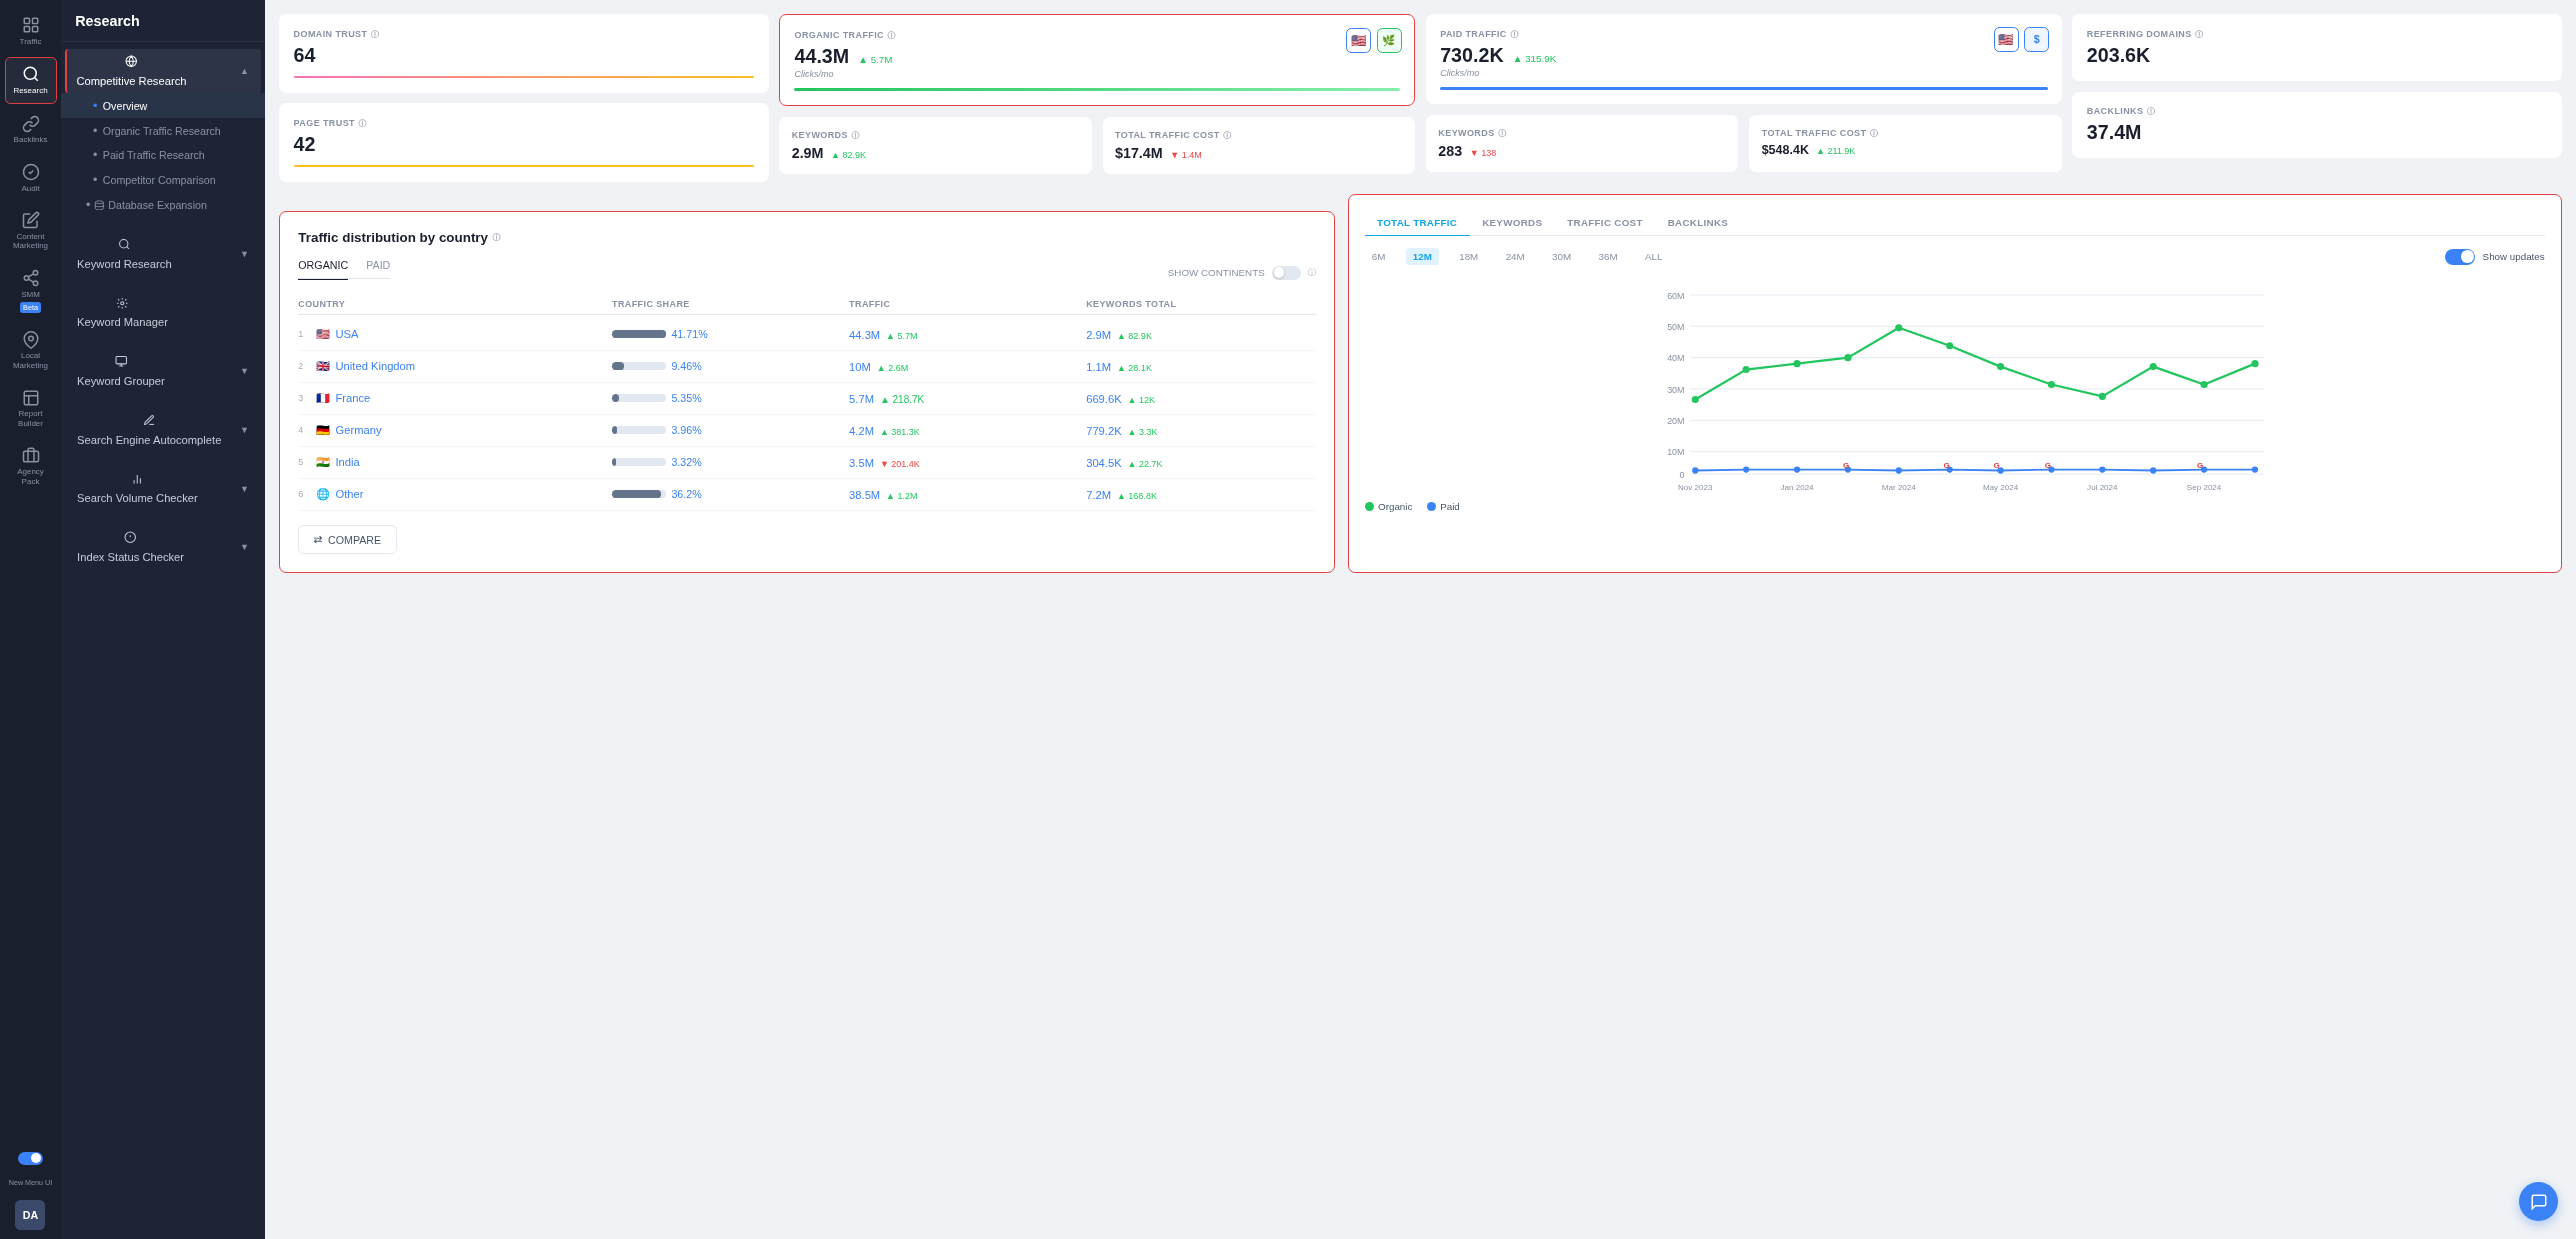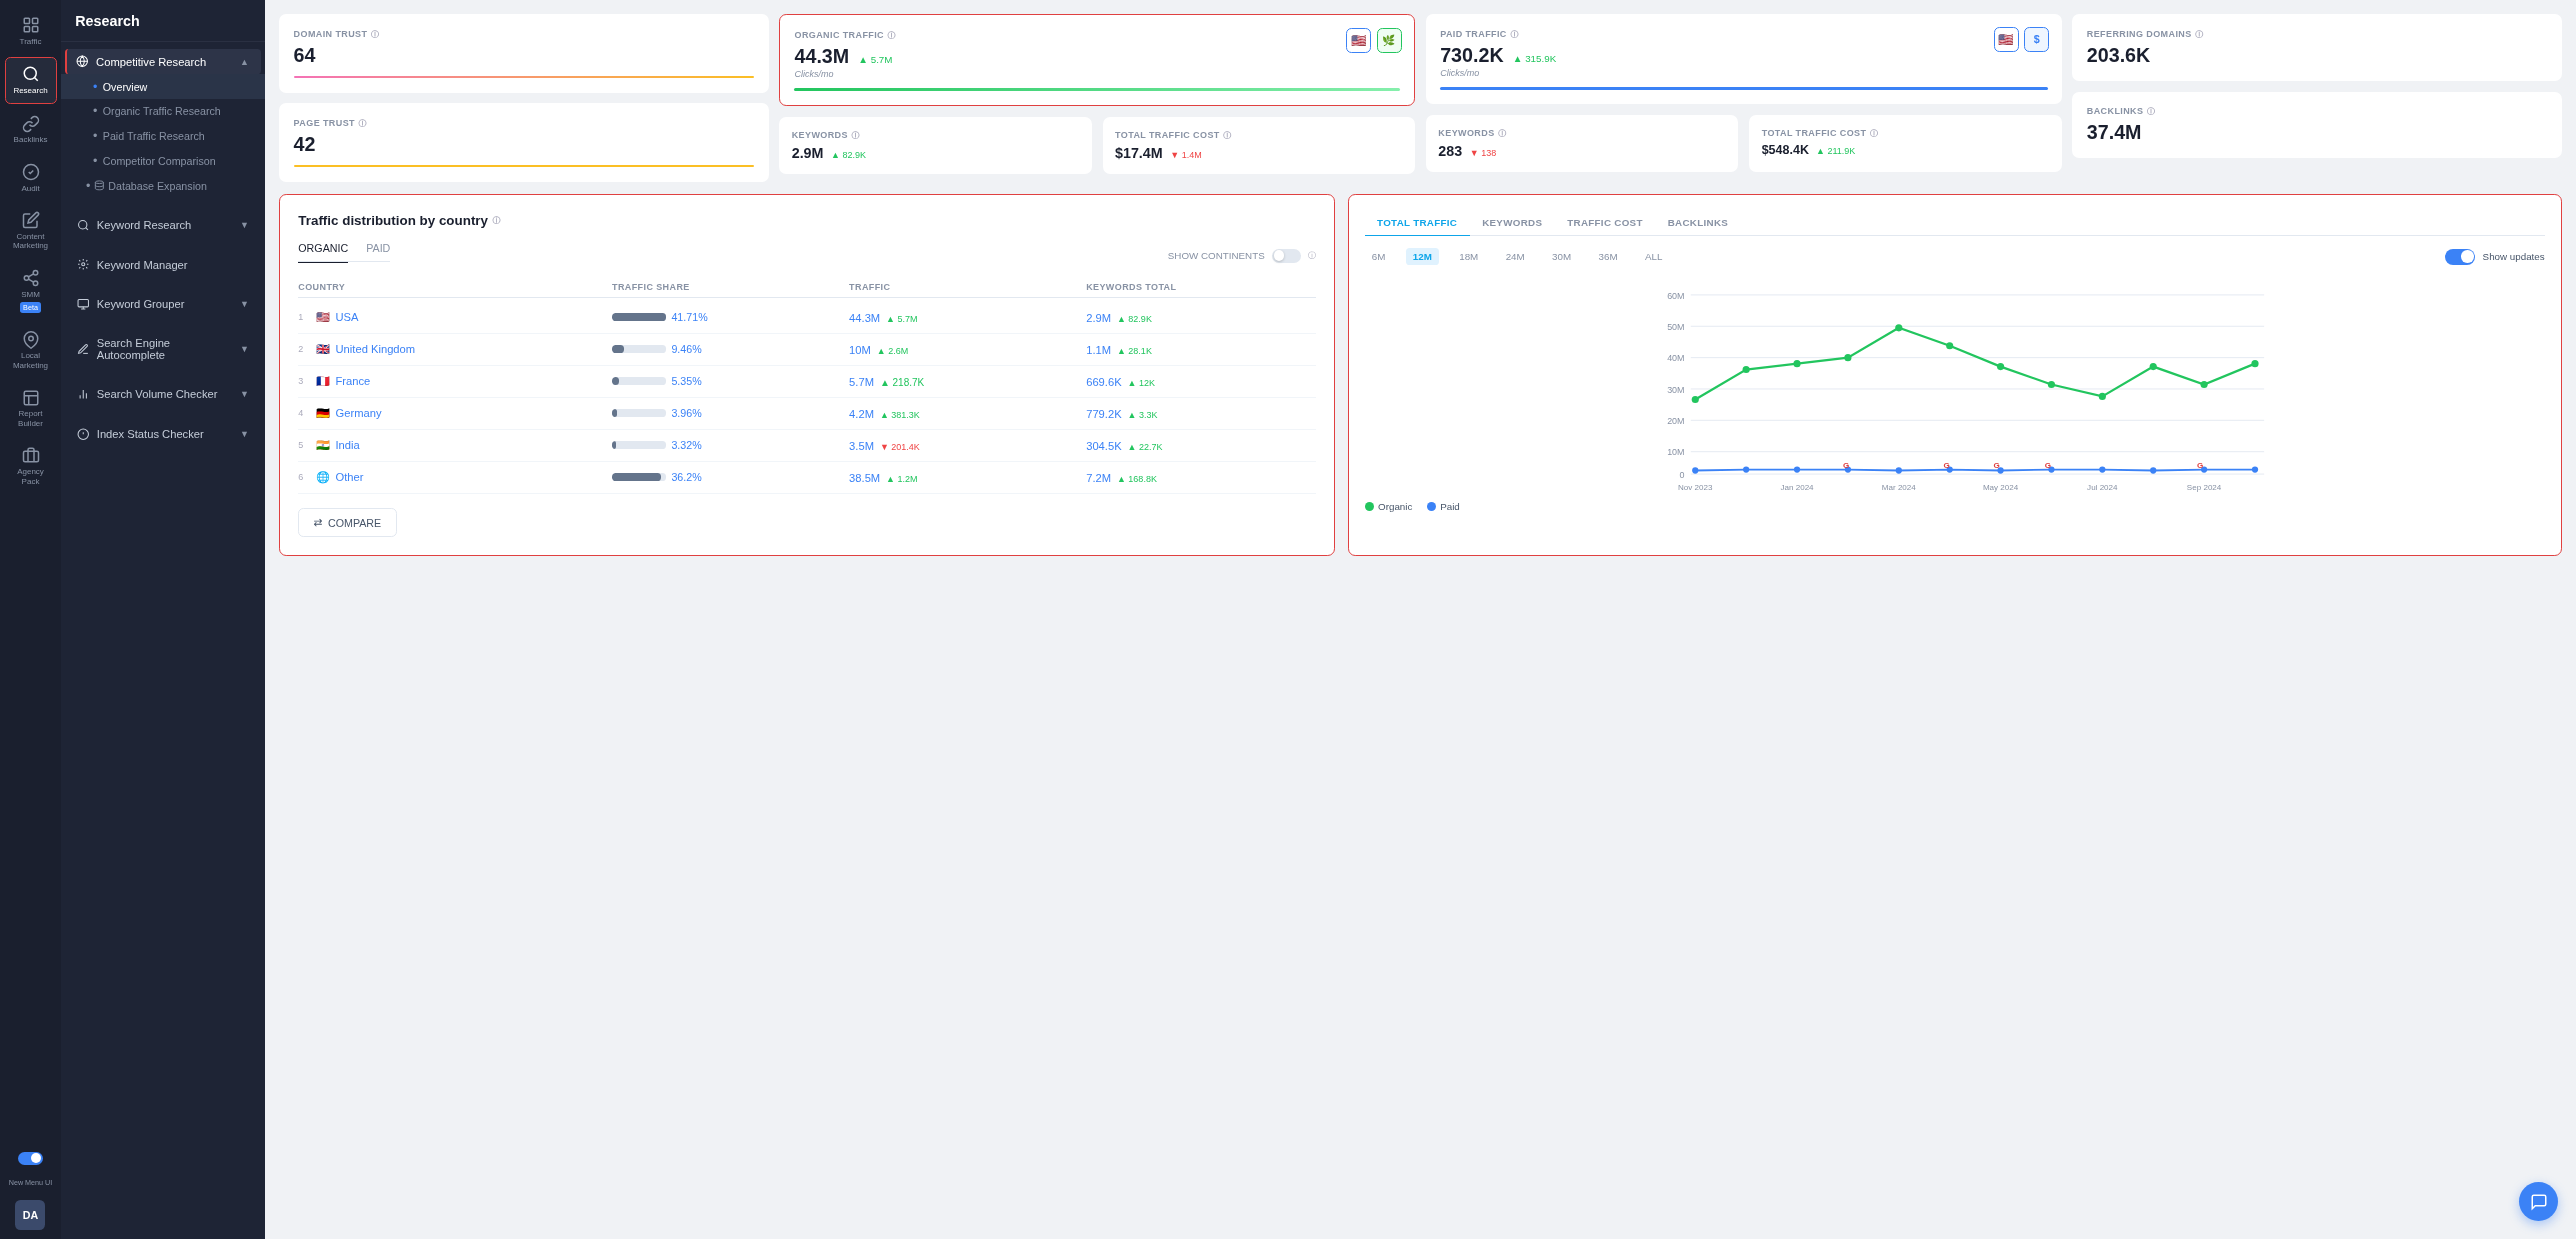--- a/index.html
+++ b/index.html
@@ -109,21 +109,21 @@
       cursor: pointer;
       font-size: 11.2px;
       color: #c5cdd9;
       border-radius: 3.6px;
       margin: 0 3.6px;
     }
     .sidebar-group-header.active-group {
       background: #2d3448;
       color: #fff;
     }
-    .sidebar-group-left { display: flex; align-items: center; gap: 7.2px; }
+    .sidebar-group-left { display: flex; align-items: center; gap: 7.2px; flex-direction: column; }
     .sidebar-item {
       padding: 5.4px 12.5px 5.4px 32px;
       cursor: pointer;
       font-size: 10.7px;
       color: #8892a4;
       display: flex;
       align-items: center;
       gap: 5.4px;
     }
     .sidebar-item.active {
@@ -235,20 +235,21 @@
       grid-template-columns: 1fr 1.15fr;
       gap: 12.5px;
     }
 
     
     .traffic-card {
       background: #fff;
       border-radius: 7.2px;
       border: 1.8px solid #e04040;
       padding: 18px;
+      margin-top: 17px;
     }
     .traffic-card-title {
       font-size: 13.4px;
       font-weight: 600;
       color: #1a1f2e;
       margin-bottom: 14.3px;
       display: flex;
       align-items: center;
       gap: 4.5px;
     }

